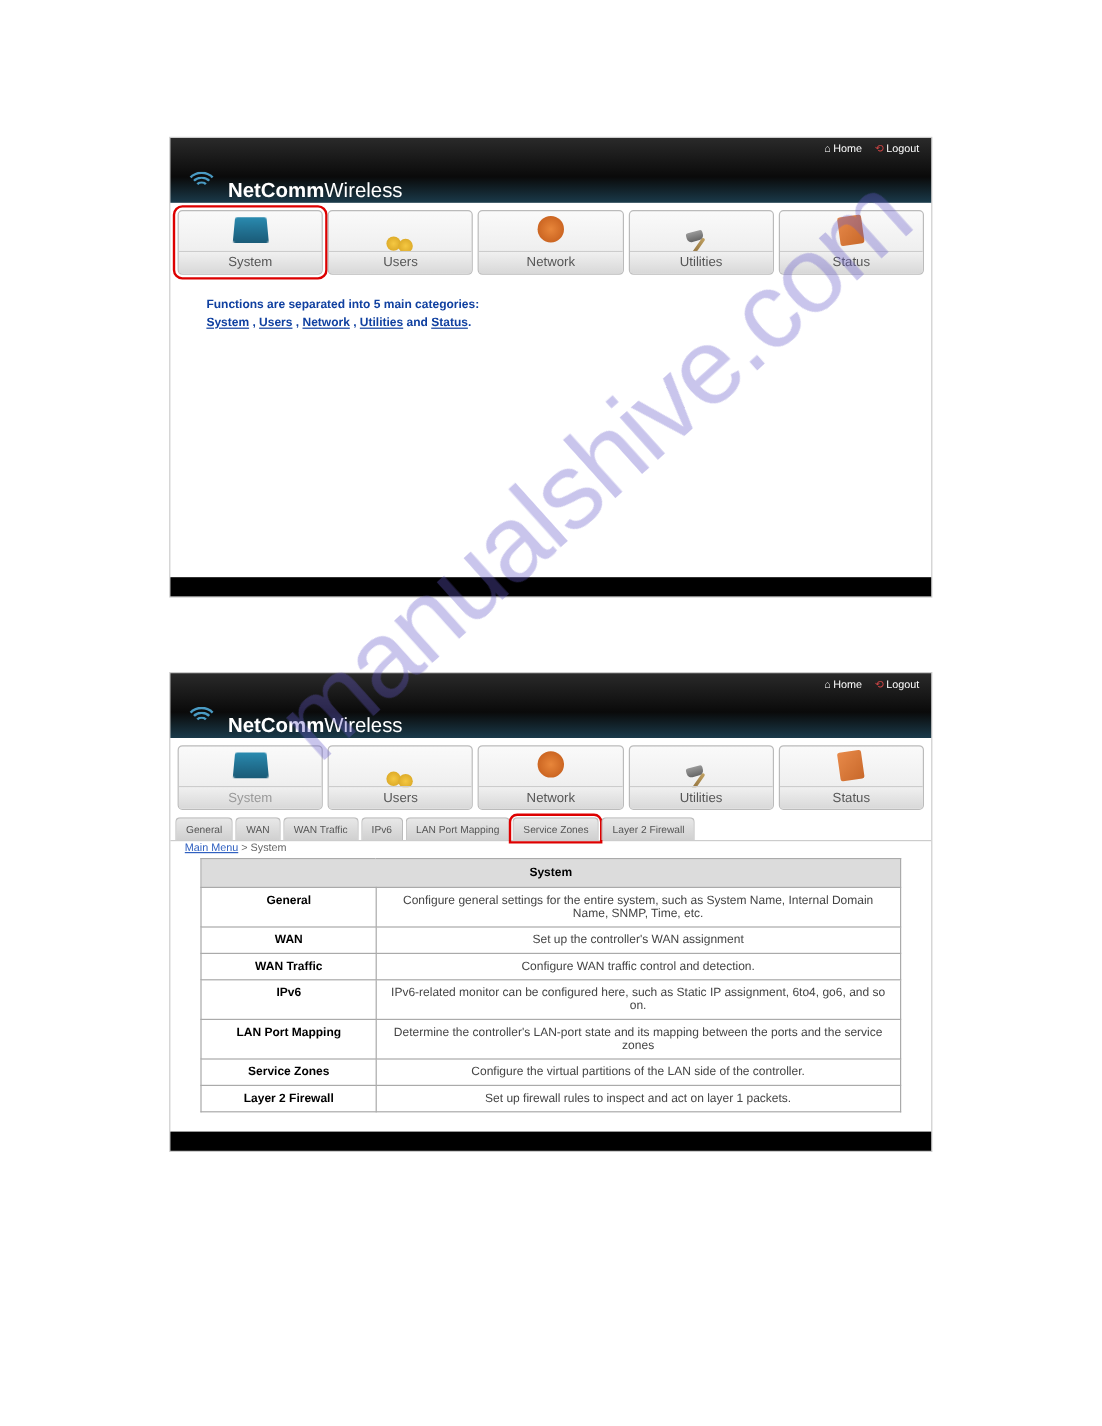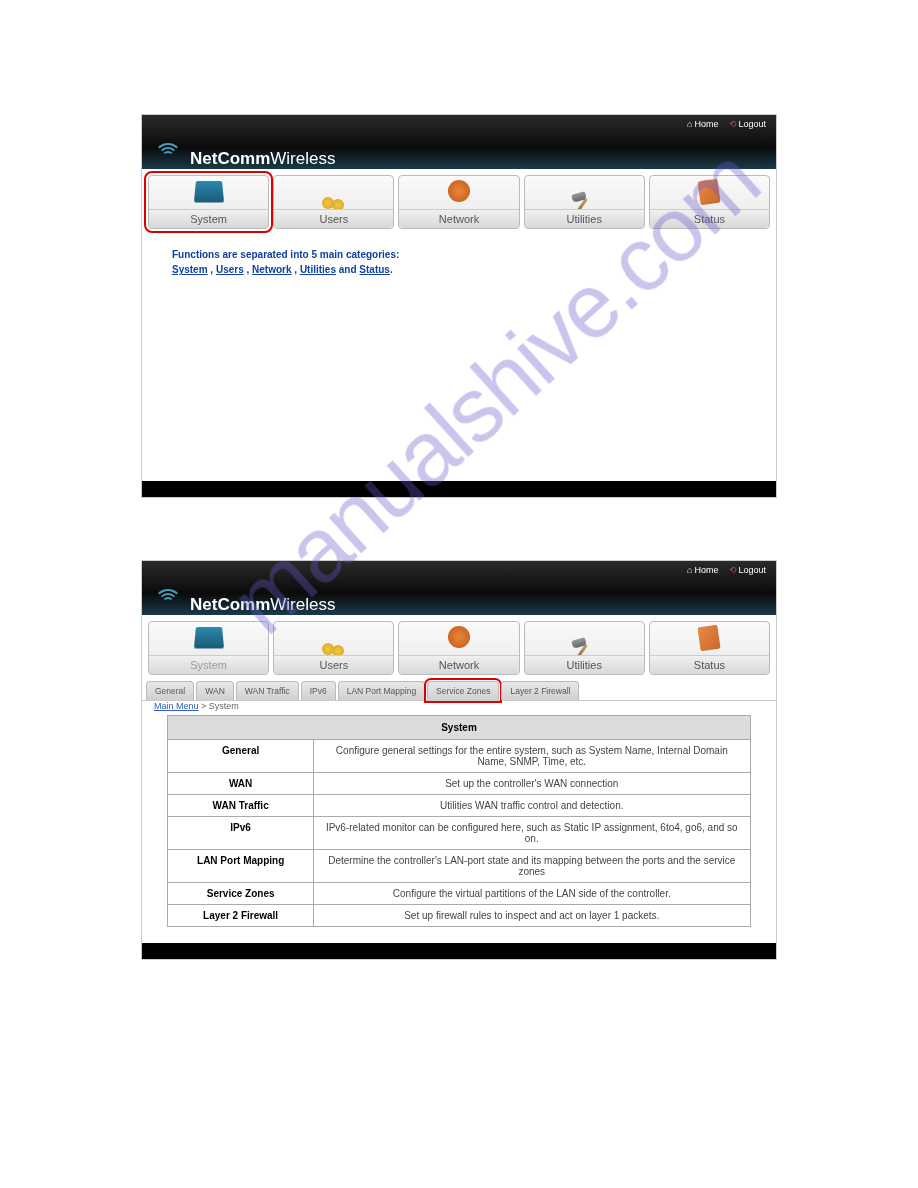--- a/index.html
+++ b/index.html
@@ -187,25 +187,25 @@
       <tbody>
           <tr>
             <th colspan="2">System</th>
           </tr>
       <tr>
             <td class="row-label">General</td>
             <td class="row-desc">Configure general settings for the entire system, such as System Name, Internal Domain Name, SNMP, Time, etc.</td>
           </tr>
       <tr>
             <td class="row-label">WAN</td>
-            <td class="row-desc">Set up the controller's WAN connection</td>
+            <td class="row-desc">Set up the controller's WAN assignment</td>
           </tr>
       <tr>
             <td class="row-label">WAN Traffic</td>
-            <td class="row-desc">Utilities WAN traffic control and detection.</td>
+            <td class="row-desc">Configure WAN traffic control and detection.</td>
           </tr>
       <tr>
             <td class="row-label">IPv6</td>
             <td class="row-desc">IPv6-related monitor can be configured here, such as Static IP assignment, 6to4, go6, and so on.</td>
           </tr>
       <tr>
             <td class="row-label">LAN Port Mapping</td>
             <td class="row-desc">Determine the controller's LAN-port state and its mapping between the ports and the service zones</td>
           </tr>
       <tr>

